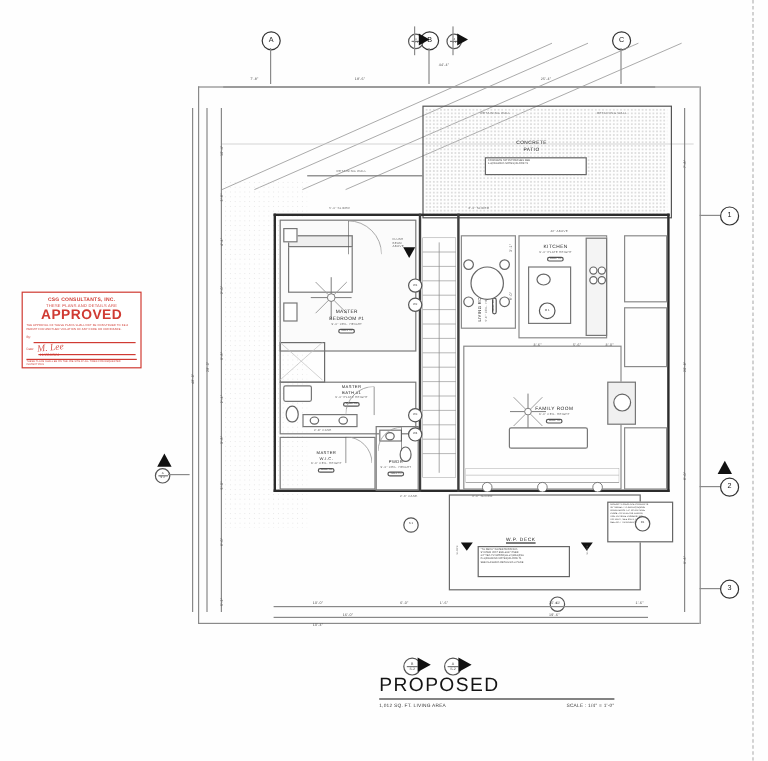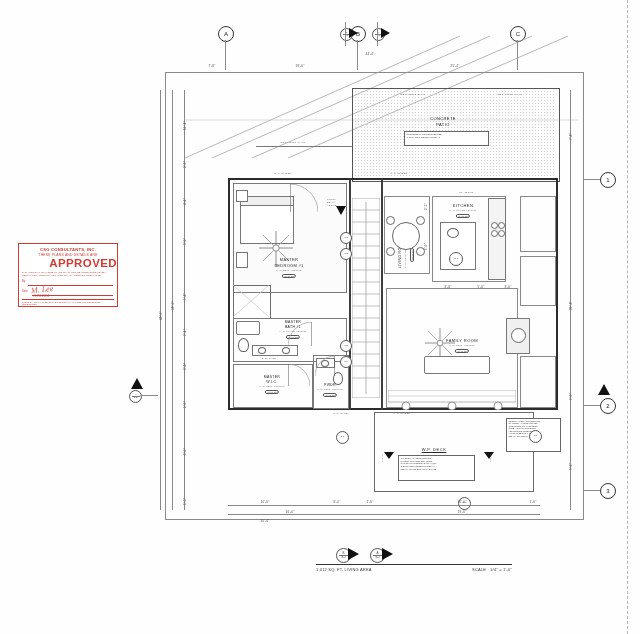--- a/index.html
+++ b/index.html
@@ -51,21 +51,21 @@
       border-top:9px solid #111;}
 
   
   #stamp{position:absolute;left:18px;top:243px;width:98px;height:62px;
      border:1.4px solid #d03b33;color:#d03b33;background:rgba(255,255,255,.85);
      font-family:"Liberation Sans",sans-serif;overflow:hidden;}
   #stamp .s-co{position:absolute;top:3px;left:0;width:100%;text-align:center;
      font-size:4.2px;font-weight:bold;letter-spacing:.2px;}
   #stamp .s-sub{position:absolute;top:9px;left:0;width:100%;text-align:center;
      font-size:3.4px;letter-spacing:.2px;}
-  #stamp .s-big{position:absolute;top:13px;left:0;width:100%;text-align:right;
+  #stamp .s-big{position:absolute;top:13px;left:0;width:100%;text-align:center;
      font-size:11.5px;font-weight:bold;letter-spacing:.4px;}
   #stamp .s-fine{position:absolute;left:3px;width:92px;font-size:2.3px;
      line-height:1.25;letter-spacing:.1px;}
   #stamp .s-row{position:absolute;left:3px;font-size:2.6px;}
   #stamp .s-rule{position:absolute;height:.6px;background:#d03b33;}
   #stamp .s-sig{position:absolute;left:12px;top:41px;font-size:8px;
      font-family:"Liberation Serif",serif;font-style:italic;
      transform:rotate(-6deg);opacity:.85;}
   #stamp .s-date{position:absolute;left:14px;top:50px;font-size:3.6px;
      font-family:"Liberation Serif",serif;font-style:italic;opacity:.85;}
@@ -479,20 +479,21 @@
     <div class="s-rule" style="left:9px;top:41px;width:85px;"></div>
     <div class="s-sig">M. Lee</div>
     <div class="s-row" style="top:46px;">Date:</div>
     <div class="s-rule" style="left:13px;top:51px;width:81px;"></div>
     <div class="s-date">11/20/2024</div>
     <div class="s-rule" style="left:3px;top:55px;width:92px;"></div>
     <div class="s-foot">THESE PLANS SHALL BE ON THE JOB SITE AT ALL TIMES FOR REQUESTED INSPECTIONS</div>
   </div>
 
   <div id="title">
+    <div class="t-l1">PROPOSED</div>
     <div class="t-rule"></div>
     <div class="t-foot">
       <span>1,012 SQ. FT. LIVING AREA</span>
       <span>SCALE :  1/4" = 1'-0"</span>
     </div>
   </div>
 
   <div class="bub-sm" style="left:336px;top:548px;width:13px;height:13px;font-size:3px;">
     <span>B</span>
     <span style="width:9px;height:.4px;background:#777;"></span>

